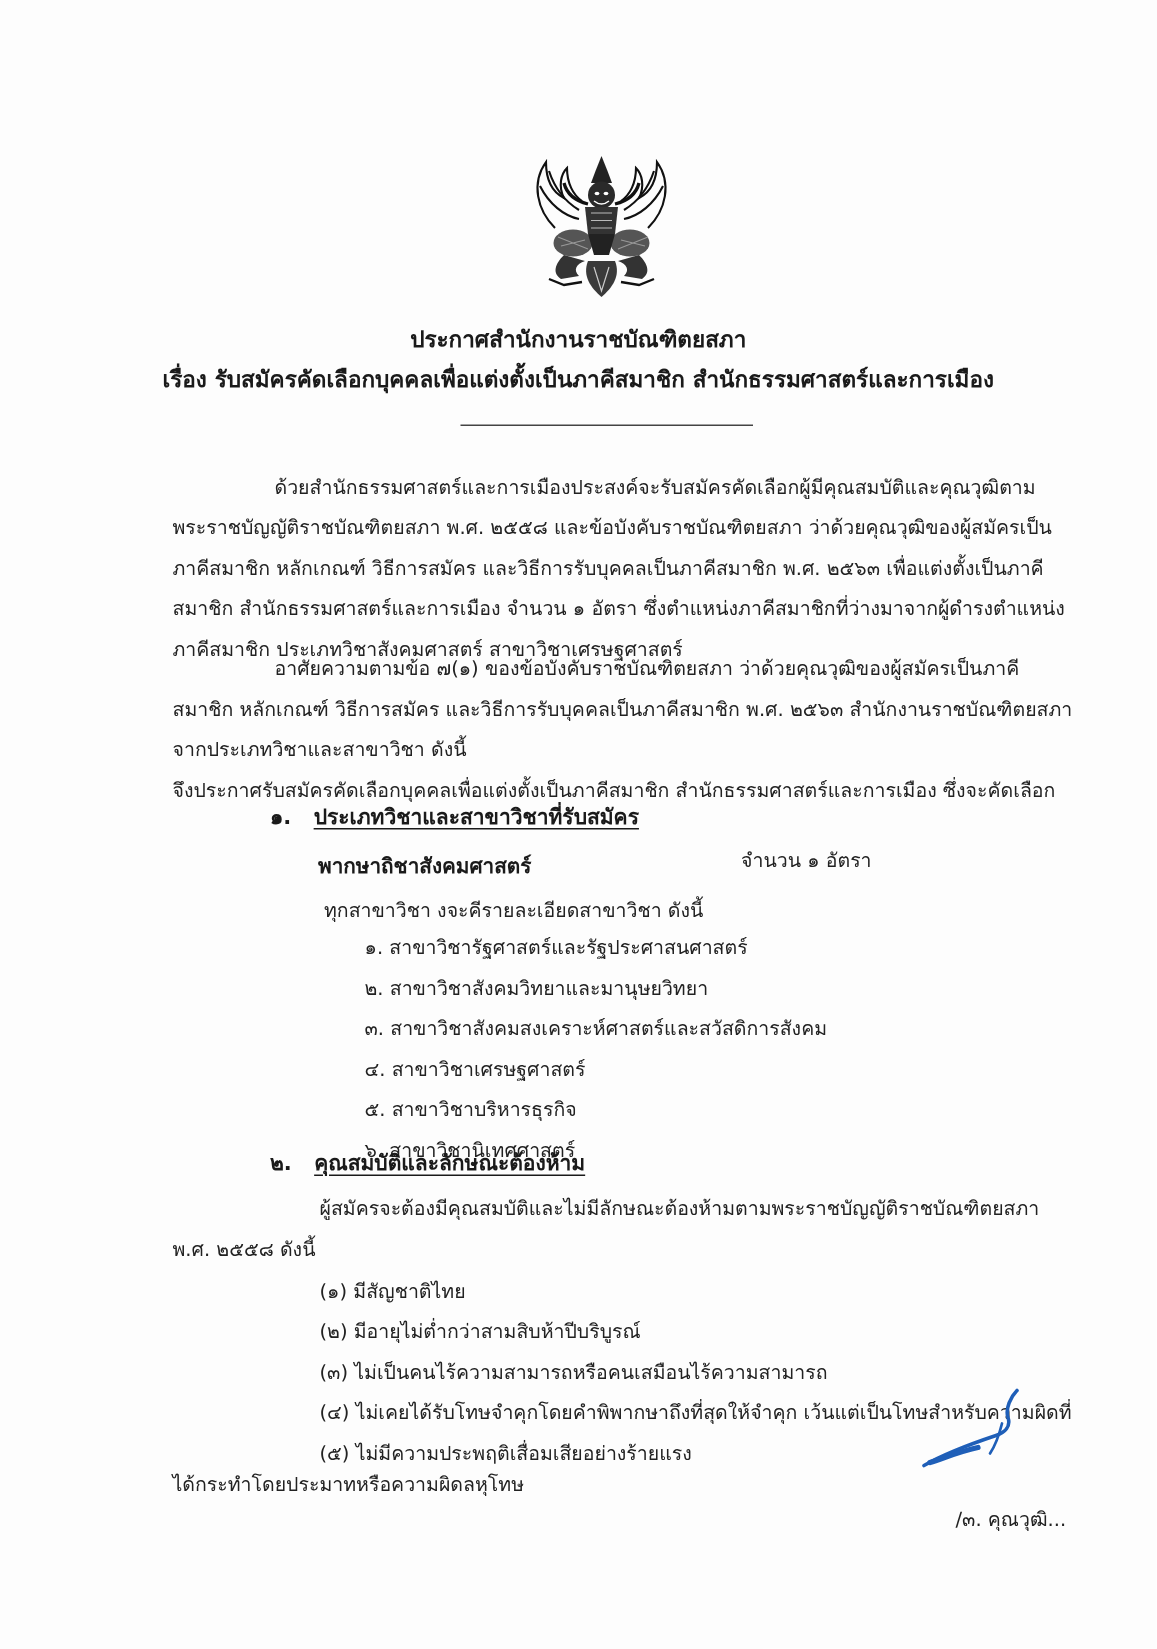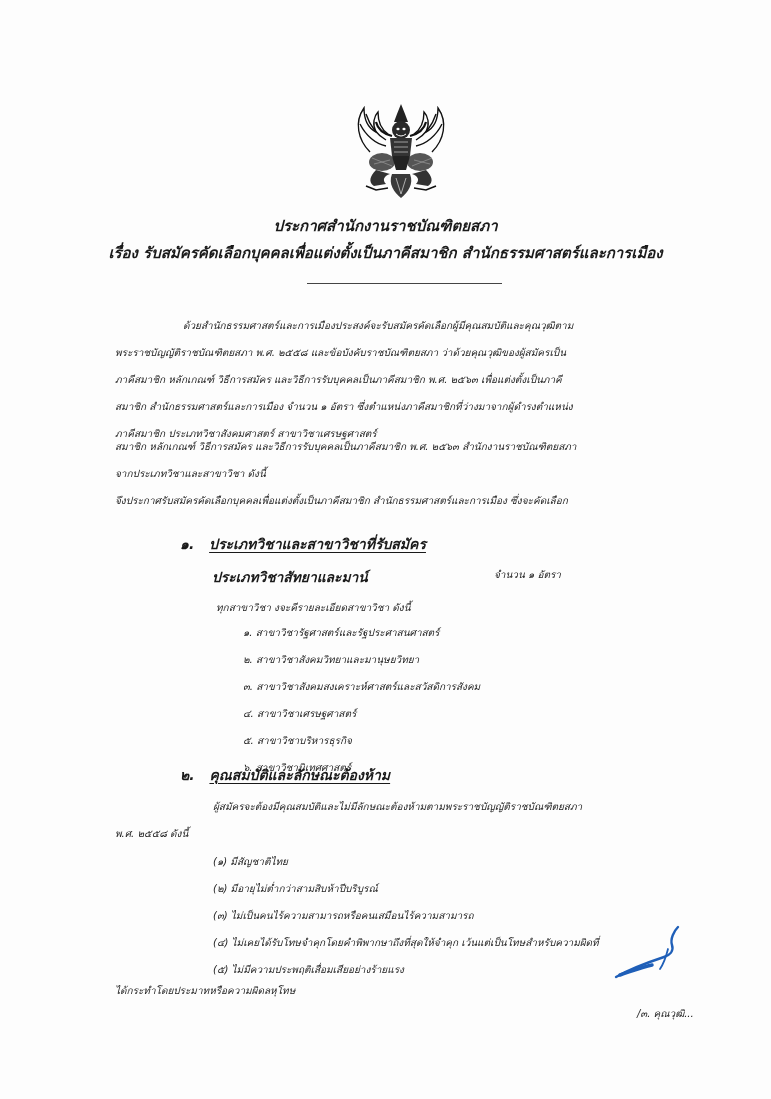--- a/index.html
+++ b/index.html
@@ -14,21 +14,20 @@
       overflow: hidden;
       font-family: "DejaVu Sans", "Liberation Sans", sans-serif;
       color: #1a1a1a;
     }
     .page {
       position: absolute;
       left: 0; top: 0;
       width: 771px;
       height: 1099px;
       background: #fdfdfd;
-      font-style: italic;
     }
     .abs { position: absolute; white-space: nowrap; }
     .emblem {
       position: absolute;
       left: 348px;
       top: 100px;
       width: 106px;
       height: 102px;
     }
     .title {
@@ -39,21 +38,21 @@
     }
     .rule {
       position: absolute;
       left: 307px;
       top: 283px;
       width: 195px;
       height: 1px;
       background: #444;
     }
     .body-text {
-      font-size: 10px;
+      font-size: 13px;
       line-height: 27px;
       color: #222;
     }
     .para {
       position: absolute;
       left: 115px;
       width: 572px;
     }
     .line { display: block; white-space: nowrap; }
     .indent { padding-left: 68px; }
@@ -129,30 +128,31 @@
 
   <div class="para body-text" style="top:312px;">
     <span class="line indent">ด้วยสำนักธรรมศาสตร์และการเมืองประสงค์จะรับสมัครคัดเลือกผู้มีคุณสมบัติและคุณวุฒิตาม</span>
     <span class="line">พระราชบัญญัติราชบัณฑิตยสภา พ.ศ. ๒๕๕๘ และข้อบังคับราชบัณฑิตยสภา ว่าด้วยคุณวุฒิของผู้สมัครเป็น</span>
     <span class="line">ภาคีสมาชิก หลักเกณฑ์ วิธีการสมัคร และวิธีการรับบุคคลเป็นภาคีสมาชิก พ.ศ. ๒๕๖๓  เพื่อแต่งตั้งเป็นภาคี</span>
     <span class="line">สมาชิก สำนักธรรมศาสตร์และการเมือง จำนวน ๑ อัตรา ซึ่งตำแหน่งภาคีสมาชิกที่ว่างมาจากผู้ดำรงตำแหน่ง</span>
     <span class="line">ภาคีสมาชิก ประเภทวิชาสังคมศาสตร์ สาขาวิชาเศรษฐศาสตร์</span>
   </div>
 
   <div class="para body-text" style="top:433px;">
+    <span class="line indent">อาศัยความตามข้อ ๗(๑) ของข้อบังคับราชบัณฑิตยสภา ว่าด้วยคุณวุฒิของผู้สมัครเป็นภาคี</span>
     <span class="line">สมาชิก หลักเกณฑ์ วิธีการสมัคร และวิธีการรับบุคคลเป็นภาคีสมาชิก พ.ศ. ๒๕๖๓ สำนักงานราชบัณฑิตยสภา</span>
     <span class="line">จากประเภทวิชาและสาขาวิชา ดังนี้</span>
     <span class="line">จึงประกาศรับสมัครคัดเลือกบุคคลเพื่อแต่งตั้งเป็นภาคีสมาชิก สำนักธรรมศาสตร์และการเมือง ซึ่งจะคัดเลือก</span>
   </div>
 
   <div class="abs heading" style="left:180px; top:533px;">
     <span>๑.</span>
     <span class="u" style="margin-left:10px;">ประเภทวิชาและสาขาวิชาที่รับสมัคร</span>
   </div>
-  <div class="abs subhead" style="left:212px; top:566px;">ประเภทวิชาสัทยาและมาน์</div>
+  <div class="abs subhead" style="left:212px; top:566px;">พากษาถิชาสังคมศาสตร์</div>
   <div class="abs body-text" style="left:494px; top:561px;">จำนวน  ๑  อัตรา</div>
   <div class="abs body-text" style="left:216px; top:594px;">ทุกสาขาวิชา งจะคีรายละเอียดสาขาวิชา ดังนี้</div>
 
   <div class="abs body-text" style="left:243px; top:619px;">
     <span class="line">๑. สาขาวิชารัฐศาสตร์และรัฐประศาสนศาสตร์</span>
     <span class="line">๒. สาขาวิชาสังคมวิทยาและมานุษยวิทยา</span>
     <span class="line">๓. สาขาวิชาสังคมสงเคราะห์ศาสตร์และสวัสดิการสังคม</span>
     <span class="line">๔. สาขาวิชาเศรษฐศาสตร์</span>
     <span class="line">๕. สาขาวิชาบริหารธุรกิจ</span>
     <span class="line">๖. สาขาวิชานิเทศศาสตร์</span>

